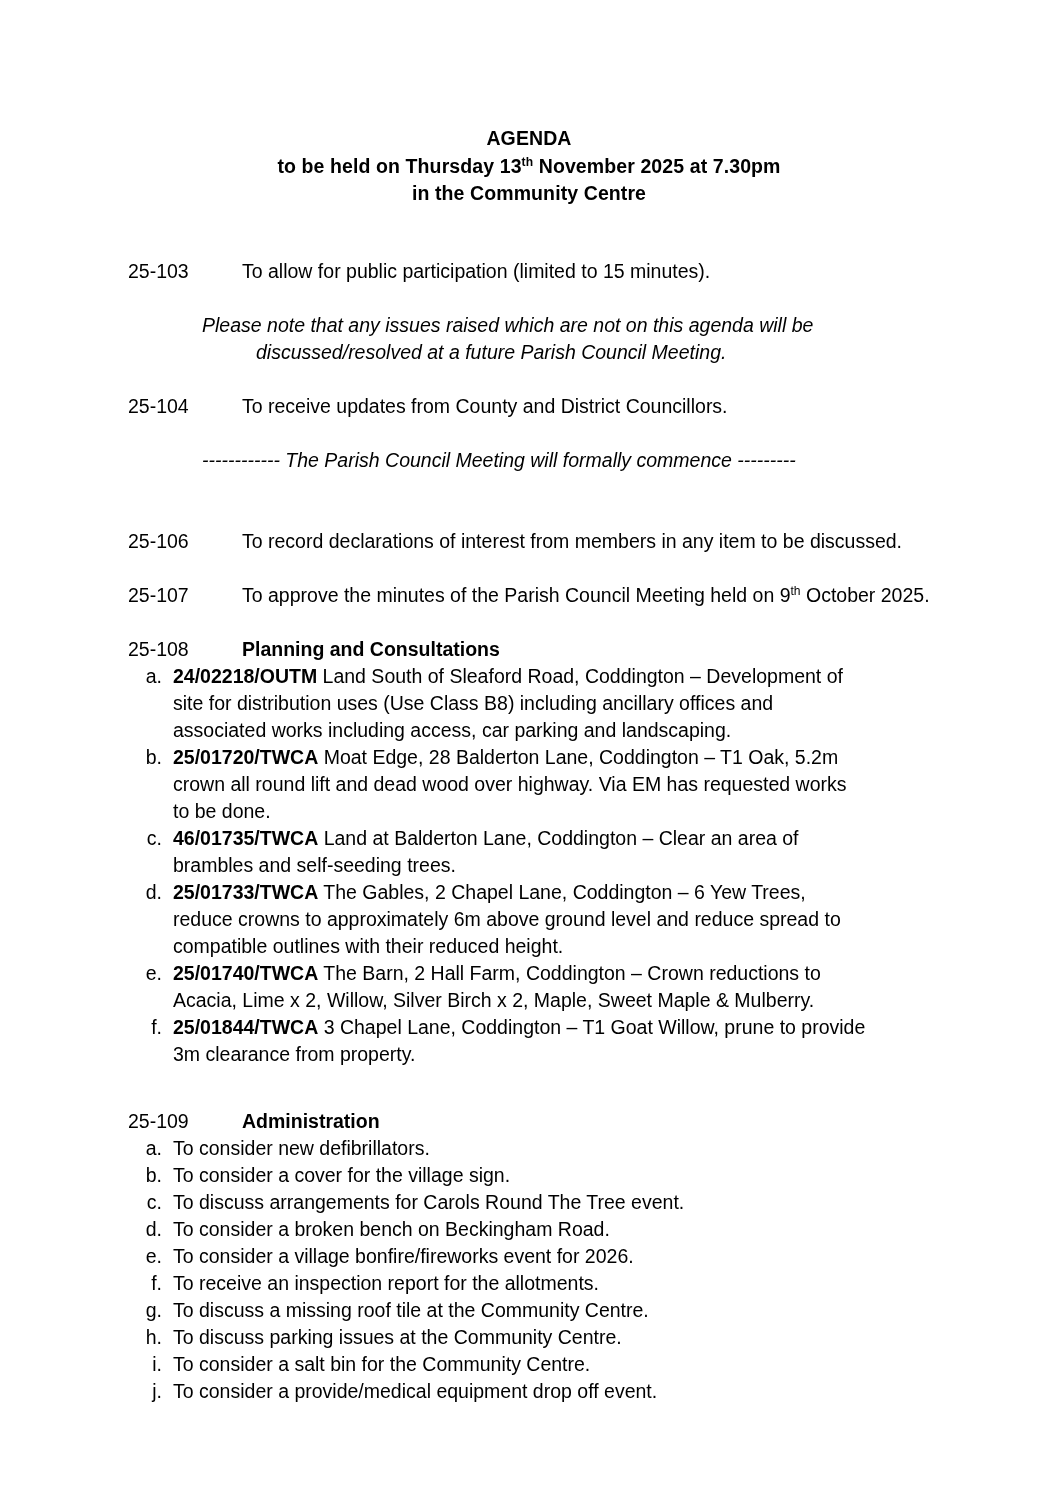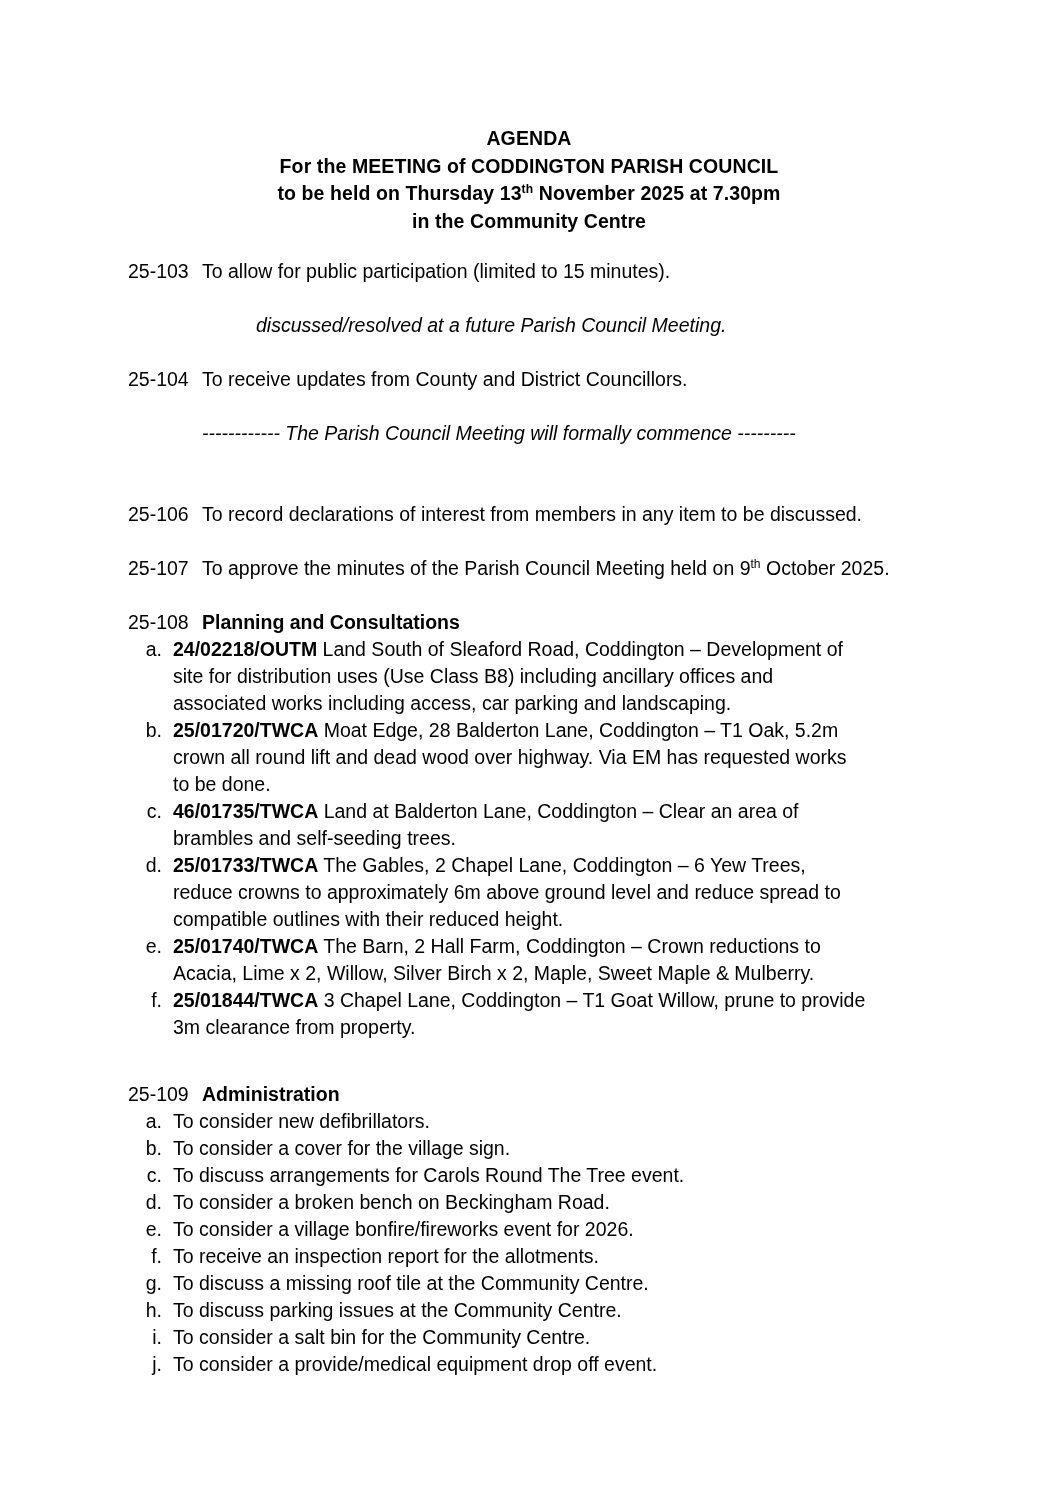--- a/index.html
+++ b/index.html
@@ -48,20 +48,21 @@
     top: 258px;
     width: 810px;
     font-size: 19.5px;
     line-height: 27px;
   }
 
   
   .entry {
     display: flex;
     align-items: flex-start;
+    gap: 40px;
   }
   .entry-ref {
     flex: 0 0 74px;
     width: 74px;
     white-space: nowrap;
   }
   .entry-body {
     flex: 1 1 auto;
     min-width: 0;
   }
@@ -119,35 +120,35 @@
   }
   .ref-strong { font-weight: bold; }
 </style>
 </head>
 <body>
 
 <div class="page">
 
   <div class="doc-header">
     <div class="hline">AGENDA</div>
-    <div class="hline">For the MEETING of CODDINGTON PARISH COUNCIL</div>
     <div class="hline"><span>to be held on Thursday 13</span><sup>th</sup><span> November 2025 at 7.30pm</span></div>
     <div class="hline">in the Community Centre</div>
   </div>
 
   <div class="body-area">
 
     <div class="entry">
       <div class="entry-ref">25-103</div>
       <div class="entry-body">To allow for public participation (limited to 15 minutes).</div>
     </div>
 
     <div class="gap-line"></div>
 
     <div class="note">
+      <span class="l1">Please note that any issues raised which are not on this agenda will be</span>
       <span class="l2">discussed/resolved at a future Parish Council Meeting.</span>
     </div>
 
     <div class="gap-line"></div>
 
     <div class="entry">
       <div class="entry-ref">25-104</div>
       <div class="entry-body">To receive updates from County and District Councillors.</div>
     </div>
 

